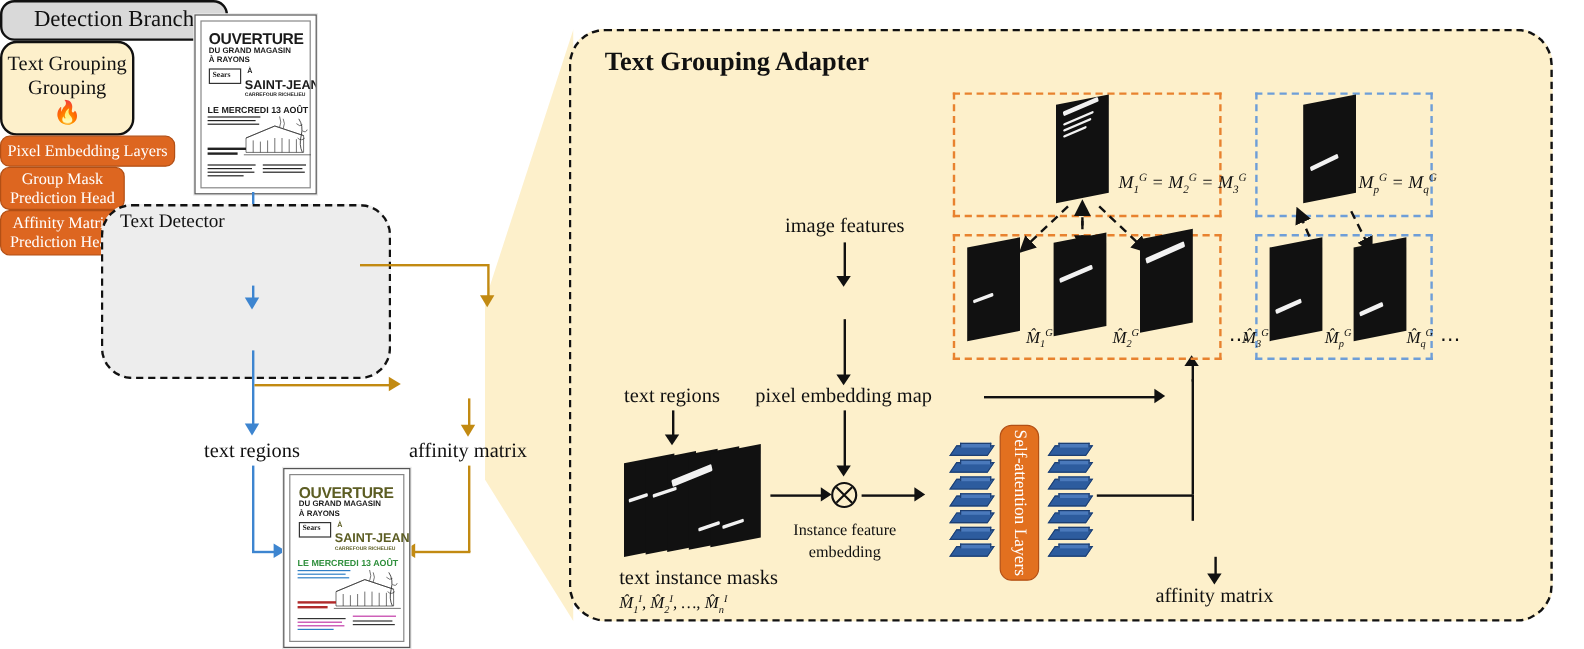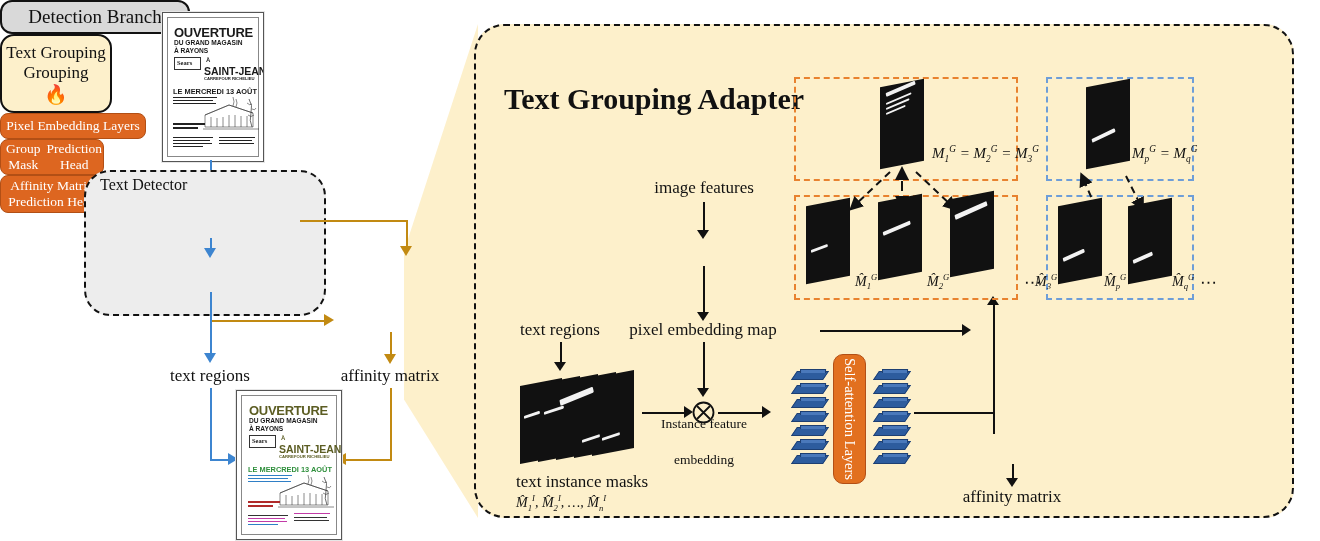--- a/index.html
+++ b/index.html
@@ -74,23 +74,22 @@
   
   #panel{
     left:474px;top:24px;width:820px;height:494px;
     background:#fdf0cb;
     border:2.6px dashed #111;
     border-radius:30px;
     box-sizing:border-box;
   }
   #panel-title{
     left:504px;top:38px;
-    font-size:30px;font-weight:bold;
+    font-size:22px;font-weight:bold;
     font-family:"Liberation Serif", serif;
-    margin-top:44px;
   }
   
   #wedge{
     left:404px;top:24px;width:74px;height:494px;
     background:#fdf0cb;
     clip-path:polygon(100% 0%, 100% 100%, 0% 76%, 0% 46%);
     z-index:0;
   }
 
   
@@ -354,21 +353,21 @@
   </div>
 
   <div class="ln h dark" style="left:642px;top:412px;width:48px;"></div>
   <div class="ah ah-r-dark" style="left:684px;top:406px;"></div>
 
   <svg class="abs" style="left:692px;top:401px;" width="23" height="23" viewBox="0 0 23 23">
     <circle cx="11.5" cy="11.5" r="10" fill="none" stroke="#111" stroke-width="1.8"></circle>
     <path d="M5 5 L18 18 M18 5 L5 18" stroke="#111" stroke-width="1.8"></path>
   </svg>
 
-  <div class="lbl ctr" style="left:704px;top:416px;font-size:13.5px;text-align:right;">Instance feature</div>
+  <div class="lbl ctr" style="left:704px;top:434px;font-size:13.5px;text-align:right;">Instance feature</div>
   <div class="lbl ctr" style="left:704px;top:452px;font-size:13.5px;">embedding</div>
 
   <div class="ln h dark" style="left:718px;top:412px;width:50px;"></div>
   <div class="ah ah-r-dark" style="left:762px;top:406px;"></div>
 
   <div class="abs" style="left:790px;top:371px;width:42px;height:86px;">
     <div class="tok" style="left:4px;top:0px;"></div>
     <div class="tok" style="left:4px;top:14px;"></div>
     <div class="tok" style="left:4px;top:28px;"></div>
     <div class="tok" style="left:4px;top:42px;"></div>
@@ -393,21 +392,21 @@
 
   <div class="ln h dark" style="left:914px;top:412px;width:80px;"></div>
 
   <div class="ln v dark" style="left:993px;top:316px;height:96px;"></div>
 
   <div class="ln v dark" style="left:993px;top:302px;height:16px;"></div>
   <div class="ah ah-u-dark" style="left:987px;top:296px;"></div>
 
   <div class="ln v dark" style="left:993px;top:412px;height:22px;"></div>
 
-  <div class="orange-box" style="left:962px;top:318px;width:104px;height:36px;">
+  <div class="orange-box" style="left:962px;top:318px;width:104px;height:36px;flex-direction:column;">
     <span>Group Mask</span>
     <span>Prediction Head</span>
   </div>
 
   <div class="orange-box" style="left:962px;top:426px;width:104px;height:38px;flex-direction:column;">
     <span>Affinity Matrix</span>
     <span>Prediction Head</span>
   </div>
 
   <div class="ln v dark" style="left:1012px;top:464px;height:16px;"></div>

